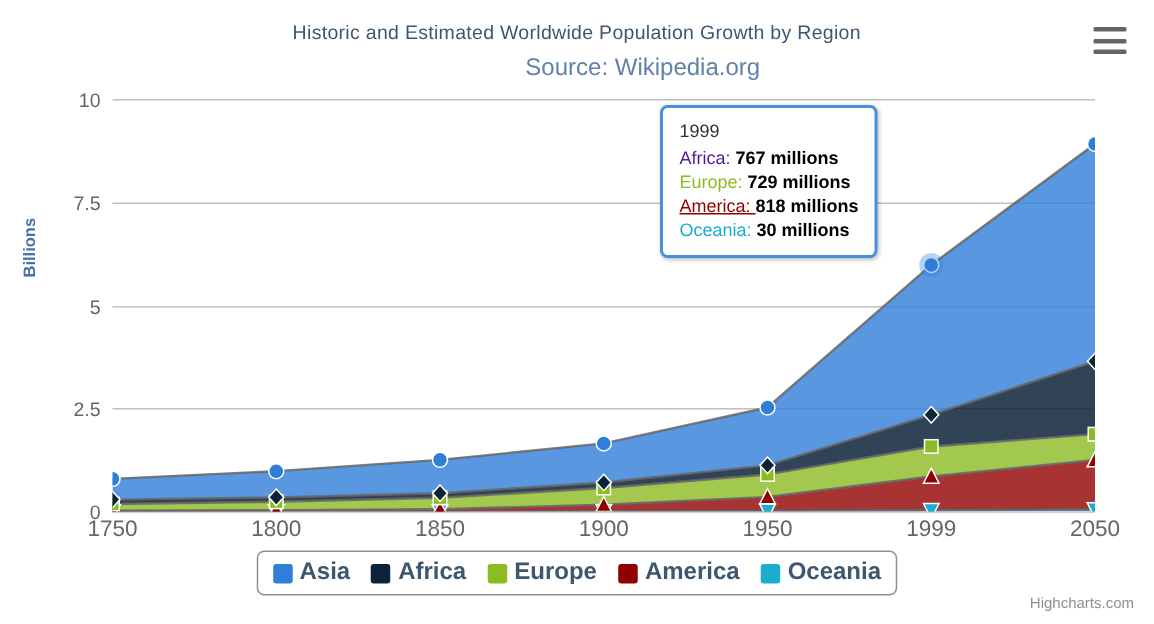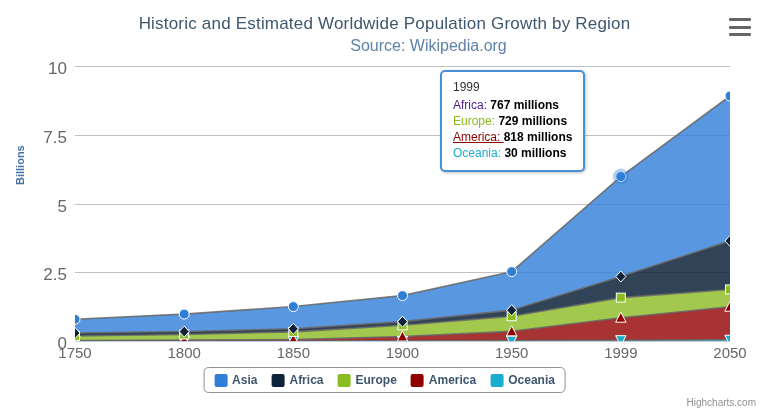--- a/index.html
+++ b/index.html
@@ -6,21 +6,21 @@
   body{
     width:769px;height:416px;overflow:hidden;
     background:#ffffff;
     font-family:"Liberation Sans", sans-serif;
     -webkit-font-smoothing:antialiased;
   }
   #chart-root{position:relative;width:769px;height:416px;}
 
   .title{
     position:absolute;top:14px;left:0;width:769px;text-align:center;
-    font-size:17px;color:#3E576F;letter-spacing:.2px;
+    font-size:13px;color:#3E576F;letter-spacing:.2px;
   }
   .subtitle{
     position:absolute;top:37px;left:0;width:769px;text-align:center;
     font-size:16px;color:#5F82A8;padding-left:44px;
   }
 
   .menu-btn{
     position:absolute;top:18px;right:18px;width:22px;height:18px;
     display:flex;flex-direction:column;justify-content:space-between;
     cursor:pointer;
@@ -32,21 +32,21 @@
     position:absolute;left:75px;top:66px;width:655px;height:275px;
   }
   .gridline{
     position:absolute;left:0;width:655px;height:1px;background:#C0C0C0;
   }
   .axisline{
     position:absolute;left:0;width:655px;height:1px;background:#C0D0E0;
   }
   .ylabel-t{
     position:absolute;right:0;width:44px;text-align:right;
-    font-size:17px;color:#666;transform:translateY(-7px);
+    font-size:13px;color:#666;transform:translateY(-7px);
   }
   .ytick-wrap{position:absolute;left:23px;top:66px;width:44px;height:275px;}
   .ytitle{
     position:absolute;left:14px;top:185px;
     font-size:11px;font-weight:bold;color:#4572A7;
     transform:rotate(-90deg);transform-origin:left top;white-space:nowrap;
   }
   .xticks{position:absolute;left:75px;top:344px;width:655px;height:20px;}
   .xtick{
     position:absolute;font-size:15px;color:#666;transform:translateX(-50%);
@@ -68,21 +68,21 @@
   .tt-val{font-weight:bold;color:#000;}
 
   
   .legend{
     position:absolute;left:50%;transform:translateX(-50%);top:367px;
     border:1px solid #909090;border-radius:5px;background:#fff;
     padding:5px 10px;display:flex;align-items:center;gap:14px;
   }
   .leg-item{display:flex;align-items:center;gap:5px;cursor:pointer;}
   .leg-box{width:13px;height:13px;border-radius:2px;display:block;}
-  .leg-label{font-size:12px;color:#3E576F;font-weight:bold;}
+  .leg-label{font-size:16px;color:#3E576F;font-weight:bold;}
 
   .credit{
     position:absolute;right:13px;bottom:8px;
     font-size:10px;color:#909090;cursor:pointer;
   }
 </style>
 </head>
 <body>
 
 <div id="chart-root">

